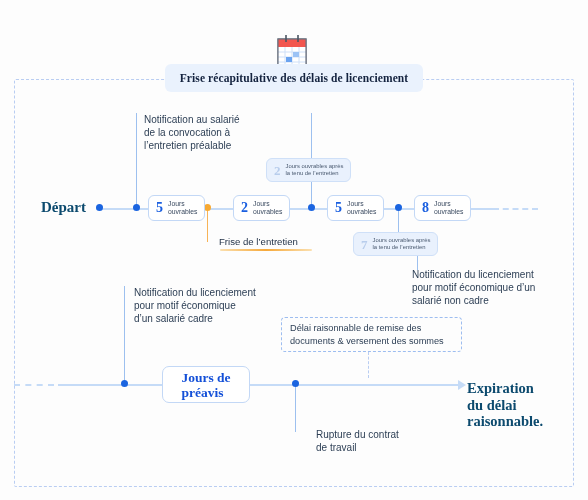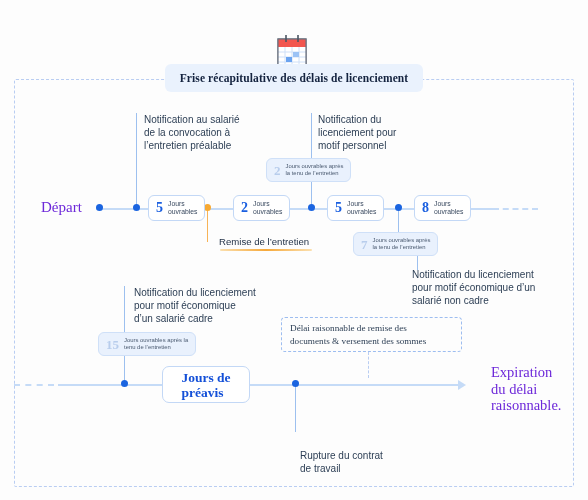--- a/index.html
+++ b/index.html
@@ -191,26 +191,26 @@
     font-size: 9.2px;
     line-height: 13px;
     color: #2d3f55;
     white-space: pre-line;
   }
 
   
   .big-blue {
     position: absolute;
     font-family: "Liberation Serif", serif;
-    font-weight: normal;
-    color: #6d28d9;
+    font-weight: bold;
+    color: #0c4a6e;
     white-space: pre-line;
   }
   #depart-label { font-size: 15px; left: 41px; top: 199px; }
-  #expiration-label { font-size: 14.5px; line-height: 16.5px; left: 467px; top: 364px; margin-left: 24px; }
+  #expiration-label { font-size: 14.5px; line-height: 16.5px; left: 467px; top: 380px; }
 
   
   .arrowhead {
     position: absolute;
     width: 0; height: 0;
     border-top: 5px solid transparent;
     border-bottom: 5px solid transparent;
     border-left: 8px solid #c5dbf7;
   }
 </style>
@@ -284,65 +284,57 @@
   </div>
   <div class="day-badge" style="left:414px; top:195px;">
     <span class="num">8</span>
     <span class="lbl">Jours
 ouvrables</span>
   </div>
 
   <div class="note" style="left:144px; top:113px; width:130px;">Notification au salarié
 de la convocation à
 l’entretien préalable</div>
-  <div class="note" style="left:318px; top:113px; width:110px;">Notification du
-licenciement pour
-motif personnel</div>
   <div class="note" style="left:412px; top:268px; width:160px;">Notification du licenciement
 pour motif économique d’un
 salarié non cadre</div>
 
   <div class="callout" style="left:266px; top:158px;">
     <span class="num">2</span>
     <span class="lbl">Jours ouvrables après
 la tenu de l’entretien</span>
   </div>
   <div class="callout" style="left:353px; top:232px;">
     <span class="num">7</span>
     <span class="lbl">Jours ouvrables après
 la tenu de l’entretien</span>
   </div>
 
-  <div class="amber-label" style="left:219px; top:236px;">Remise de l’entretien</div>
+  <div class="amber-label" style="left:219px; top:236px;">Frise de l’entretien</div>
   <div class="amber-underline" style="left:220px; top:249px; width:92px;"></div>
 
   <div class="hline-dash" style="left:14px; top:384px; width:40px;"></div>
   <div class="hline" style="left:58px; top:384px; width:402px;"></div>
   <div class="arrowhead" style="left:458px; top:380px;"></div>
 
   <div class="vline" style="left:124px; top:286px; height:98px;"></div>
   <div class="vline" style="left:295px; top:384px; height:48px;"></div>
   <div class="vline-dot" style="left:368px; top:352px; height:26px;"></div>
 
   <div class="dot" style="left:121px; top:380px;"></div>
   <div class="dot" style="left:292px; top:380px;"></div>
 
   <div class="note" style="left:134px; top:286px; width:150px;">Notification du licenciement
 pour motif économique
 d’un salarié cadre</div>
-  <div class="note" style="left:300px; top:428px; width:120px;margin-top:21px;">Rupture du contrat
+  <div class="note" style="left:316px; top:428px; width:120px;">Rupture du contrat
 de travail</div>
 
-  <div class="callout" style="left:98px; top:332px;">
-    <span class="num">15</span>
-    <span class="lbl">Jours ouvrables après la
-tenu de l’entretien</span>
-  </div>
-
-  <div class="dashed-box" style="left:281px; top:317px; width:181px; height:35px;font-family:Liberation Serif, serif;">
+
+  <div class="dashed-box" style="left:281px; top:317px; width:181px; height:35px;">
     <span>Délai raisonnable de remise des
 documents &amp; versement des sommes</span>
   </div>
 
   <div class="stage-box" style="left:162px; top:366px; width:88px; height:37px;">
     <span>Jours de
 préavis</span>
   </div>
 
   <div class="big-blue" id="expiration-label">Expiration

